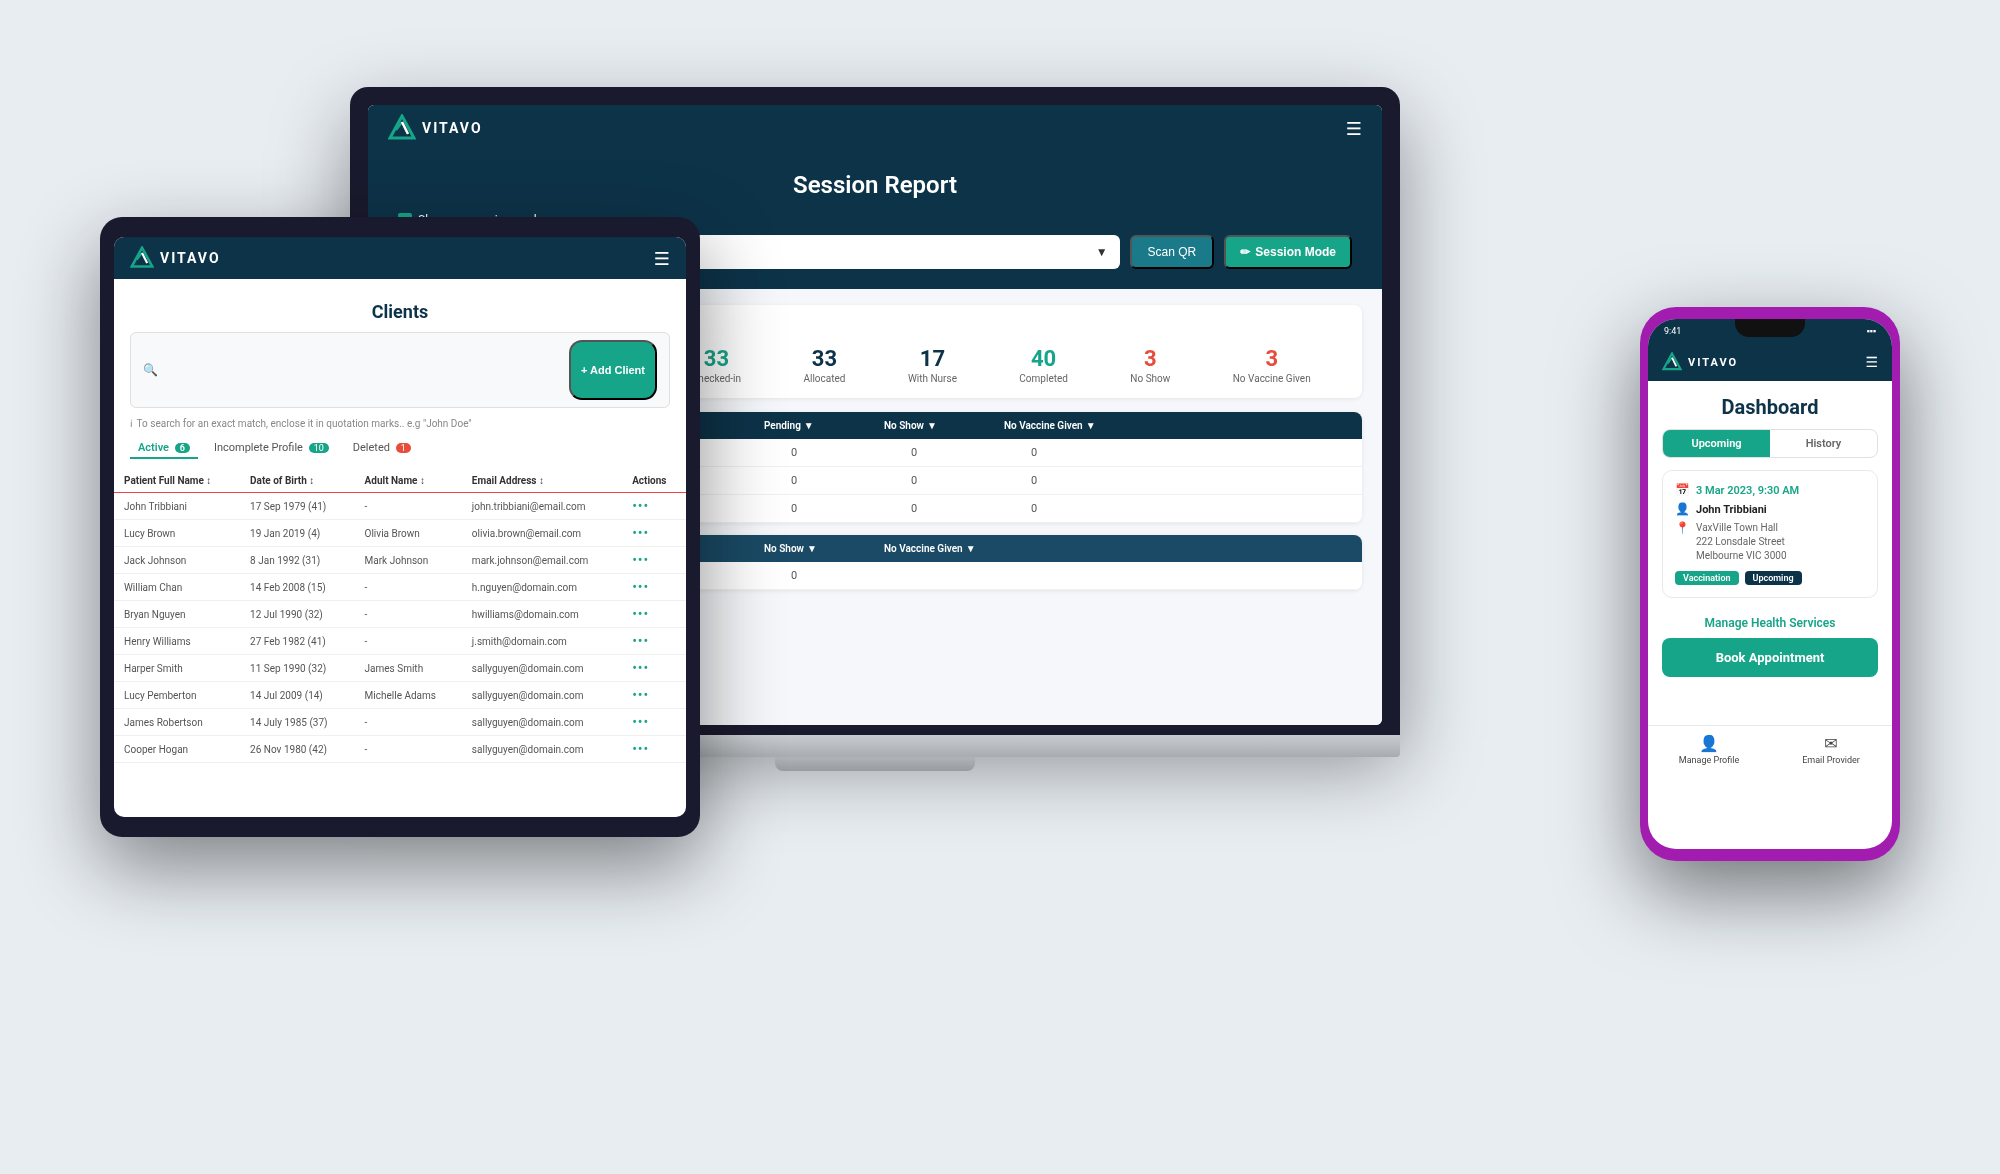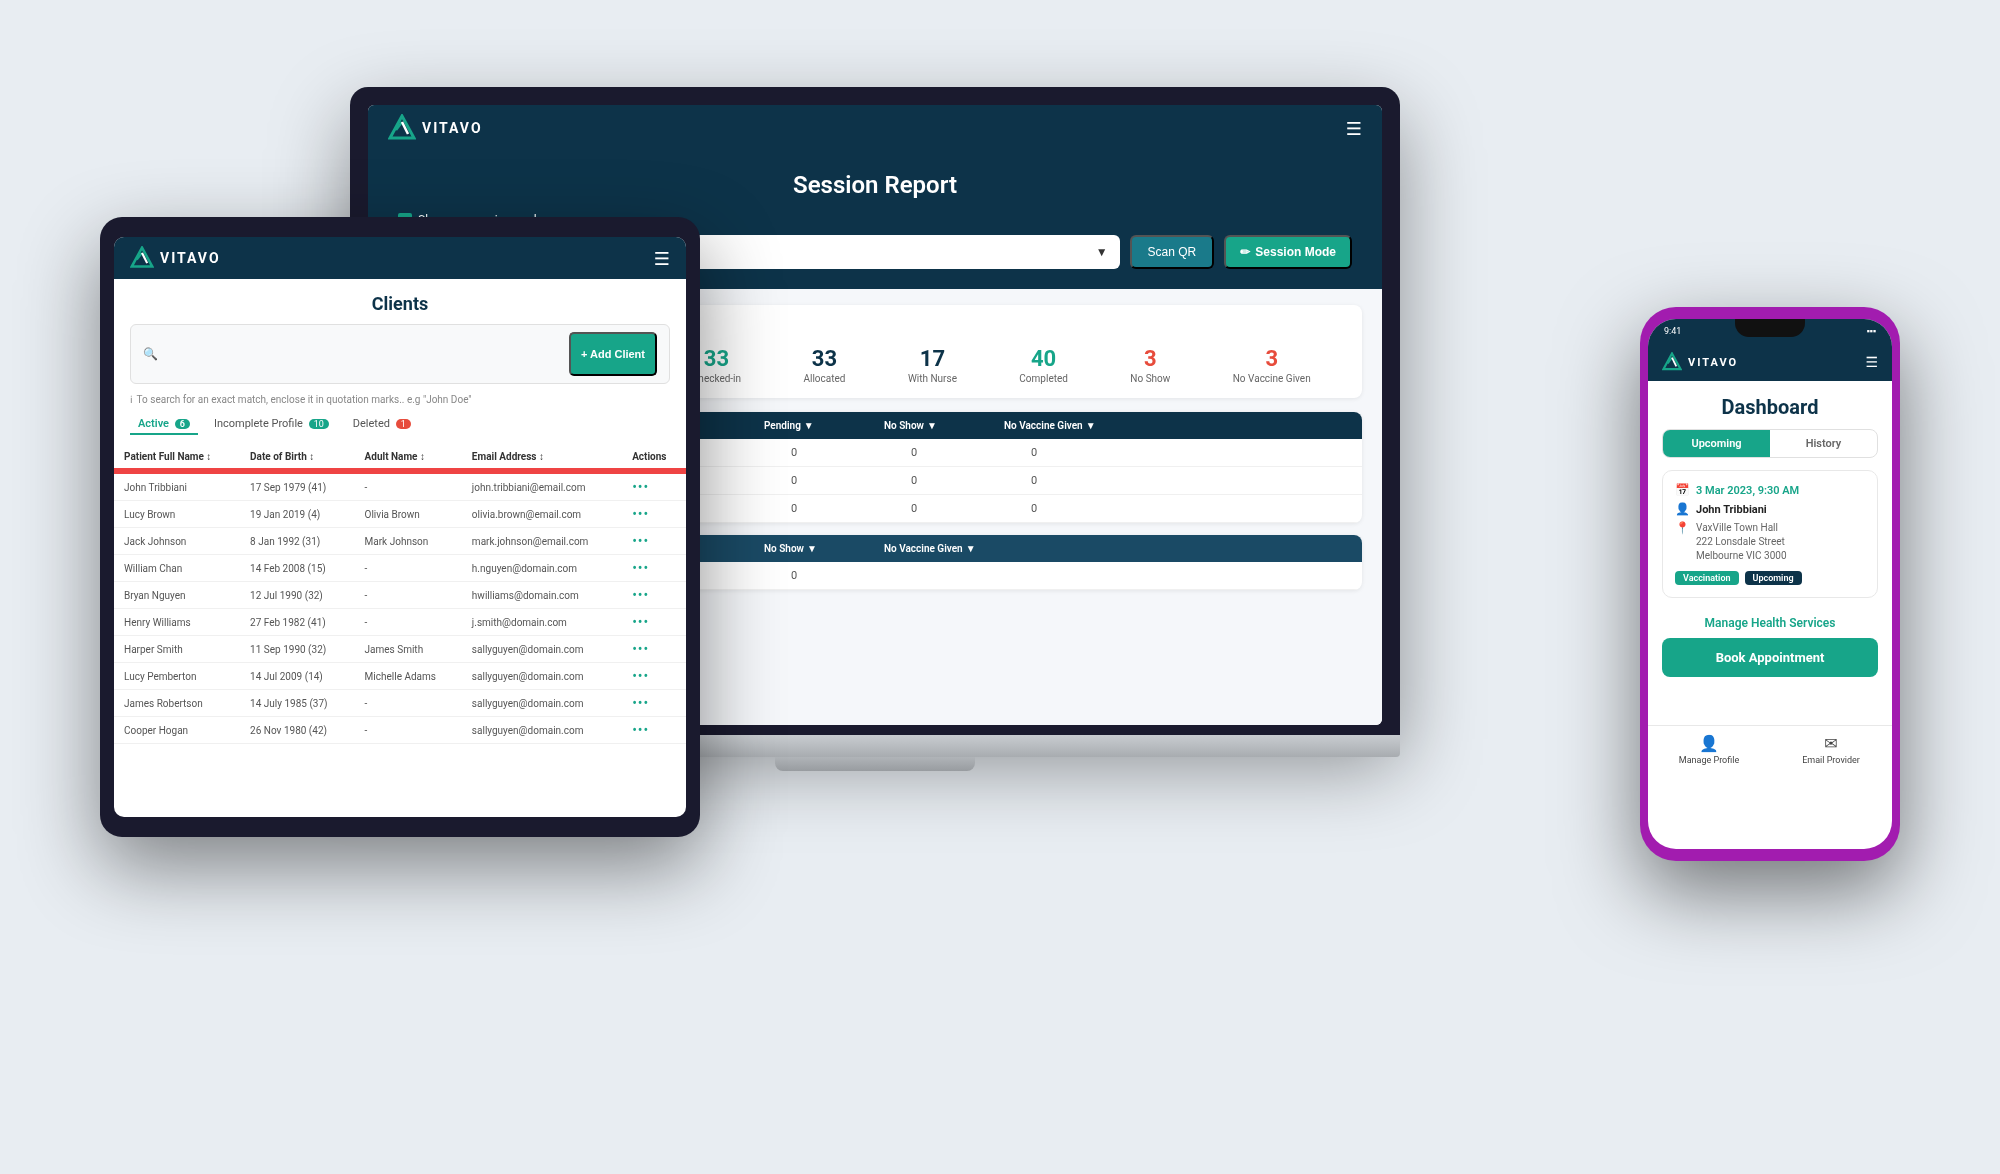--- a/index.html
+++ b/index.html
@@ -255,38 +255,38 @@
       height: 42px;
       display: flex;
       align-items: center;
       justify-content: space-between;
     }
     .tab-page-title {
       text-align: center;
       font-size: 18px;
       font-weight: 700;
       color: #0d3349;
-      padding: 14px 0 10px;
+      padding: 22px 0 10px;
     }
     .tab-search-bar {
       margin: 0 16px 8px;
       background: #f8f9fa;
       border: 1px solid #e0e0e0;
       border-radius: 6px;
       padding: 7px 12px;
       display: flex;
       align-items: center;
       gap: 8px;
       position: relative;
     }
     .add-client-btn {
       background: #17a589;
       color: #fff;
-      border-radius: 5px;
-      padding: 14px 10px;
+      border-radius: 13px;
+      padding: 22px 10px;
       font-size: 11px;
       font-weight: 600;
       white-space: nowrap;
     }
     .hint-text {
       font-size: 10px;
       color: #888;
       margin: 0 16px 8px;
       display: flex;
       align-items: center;
@@ -322,21 +322,21 @@
       width: 100%;
       font-size: 10.5px;
       border-collapse: collapse;
     }
     .clients-table th {
       text-align: left;
       padding: 6px 10px;
       font-size: 10px;
       color: #333;
       font-weight: 700;
-      border-bottom: 6px solid #ef4444;
+      border-bottom: 1px solid #ef4444;
       white-space: nowrap;
     }
     .clients-table td {
       padding: 5px 10px;
       border-bottom: 1px solid #f0f0f0;
       color: #555;
       font-size: 10px;
       white-space: nowrap;
     }
     .actions-dots {

